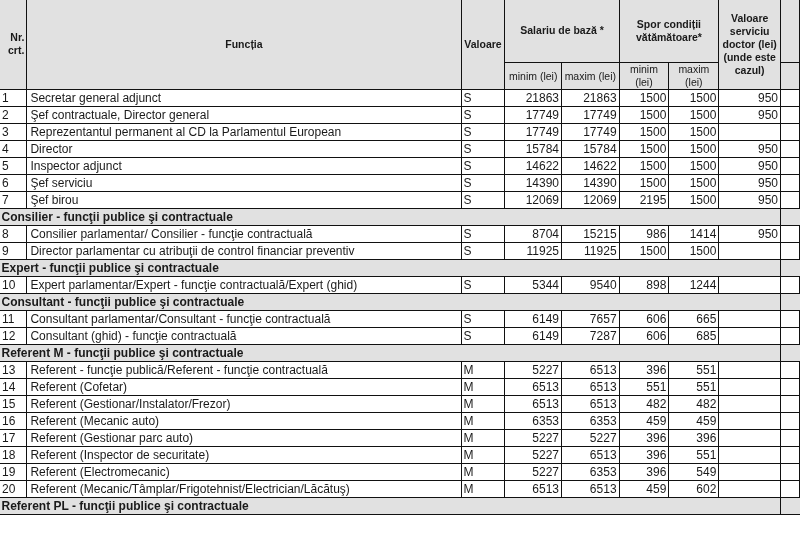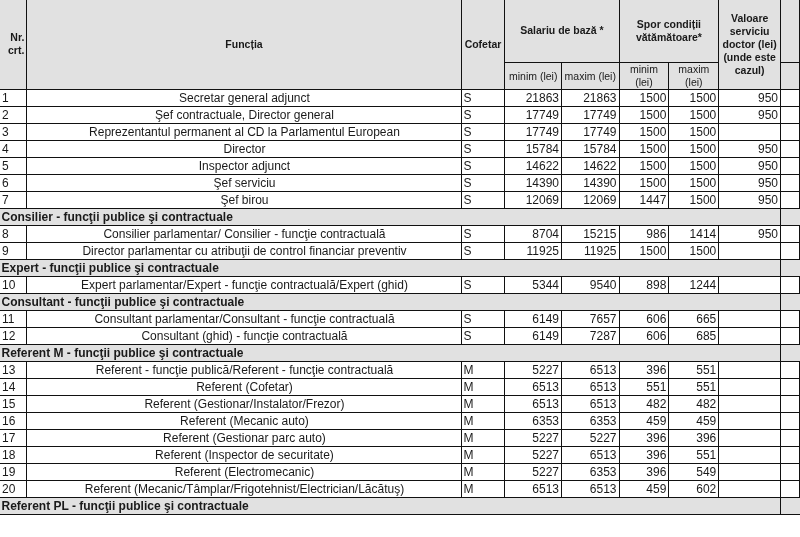--- a/index.html
+++ b/index.html
@@ -4,21 +4,21 @@
 <style>
   html, body { margin: 0; padding: 0; background: #ffffff; }
   body { width: 800px; height: 537px; overflow: hidden; position: relative; font-family: "Liberation Sans", "DejaVu Sans", sans-serif; color: #1a1a1a; }
   .sheet { position: absolute; left: -3px; top: -2px; }
   table { border-collapse: collapse; table-layout: fixed; }
   td, th { border: 1.6px solid #111; padding: 0 2px; font-size: 12px; line-height: 16px; height: 16px; overflow: hidden; white-space: nowrap; }
   th { background: #e1e1e1; font-weight: bold; font-size: 10.5px; line-height: 13px; text-align: center; vertical-align: middle; white-space: normal; }
   th.sub { height: 26px; font-weight: normal; }
   td.num { text-align: right; padding-right: 2px; }
   td.nr { text-align: left; padding-left: 4px; }
-  td.fn { padding-left: 3px; text-align: center; }
+  td.fn { padding-left: 3px; }
   td.st { padding-left: 2px; }
   tr.section td { background: #e1e1e1; font-weight: bold; border-left: none; border-right: none; }
   tr.section td.extra { border-left: 1.6px solid #111; }
   td.extra { background: #fff; }
   th.extra { background: #e1e1e1; }
 </style>
 </head>
 <body>
 
 <div class="sheet">
@@ -31,21 +31,21 @@
       <col style="width:59px">
       <col style="width:51px">
       <col style="width:51px">
       <col style="width:63px">
       <col style="width:20px">
     </colgroup>
     <thead>
       <tr style="height:64px">
         <th rowspan="2" style="text-align:right;padding-right:2px">Nr. crt.</th>
         <th rowspan="2">Funcția</th>
-        <th rowspan="2">Cofetar</th>
+        <th rowspan="2">Valoare</th>
         <th colspan="2">Salariu de bază *</th>
         <th colspan="2">Spor condiții vătămătoare*</th>
         <th rowspan="2">Valoare serviciu doctor (lei) (unde este cazul)</th>
         <th class="extra"></th>
       </tr>
       <tr>
         <th class="sub">minim (lei)</th>
         <th class="sub">maxim (lei)</th>
         <th class="sub">minim (lei)</th>
         <th class="sub">maxim (lei)</th>
@@ -118,21 +118,21 @@
           <td class="num">1500</td>
           <td class="num">950</td>
           <td class="extra"></td>
         </tr>
         <tr>
           <td class="nr">7</td>
           <td class="fn">Şef birou</td>
           <td class="st">S</td>
           <td class="num">12069</td>
           <td class="num">12069</td>
-          <td class="num">1447</td>
+          <td class="num">2195</td>
           <td class="num">1500</td>
           <td class="num">950</td>
           <td class="extra"></td>
         </tr>
         <tr class="section">
           <td colspan="8" style="padding-left: 4px;">Consilier - funcţii publice şi contractuale</td>
           <td class="extra" style="background: rgb(225, 225, 225);"></td>
         </tr>
         <tr>
           <td class="nr">8</td>

